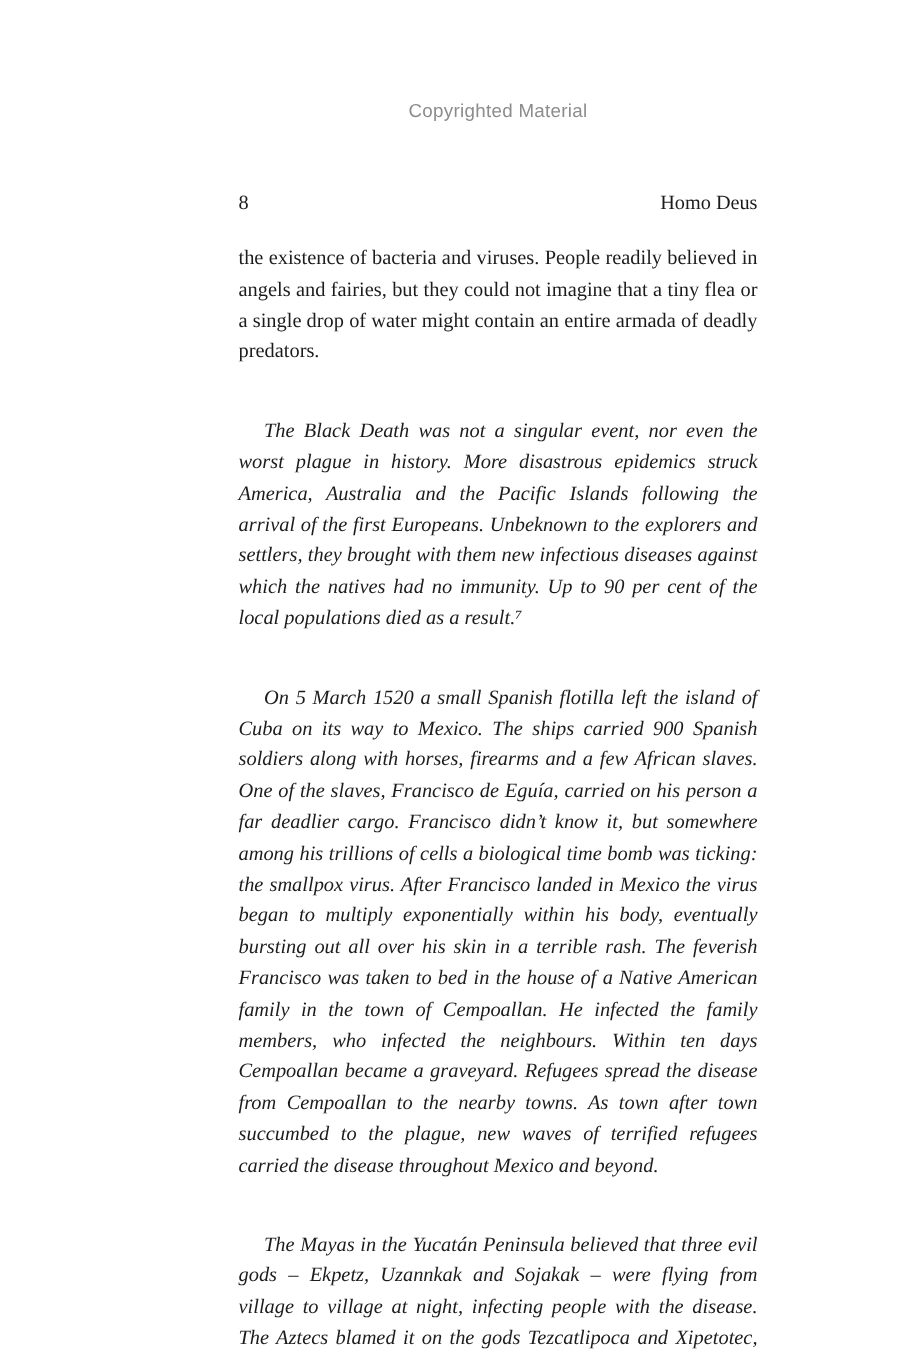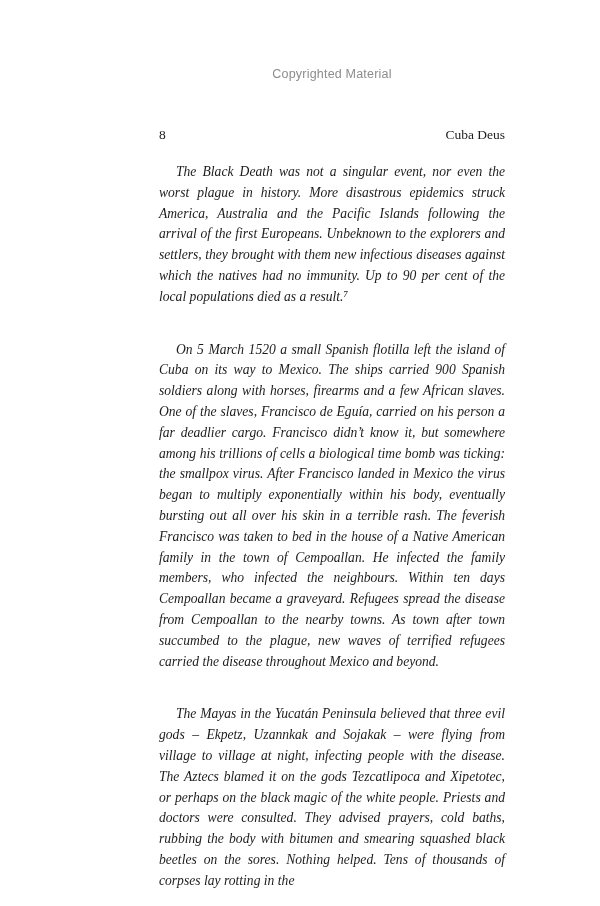--- a/index.html
+++ b/index.html
@@ -60,24 +60,25 @@
 </style>
 </head>
 <body>
 
 <div class="page">
 
   <div class="copyright-notice top">Copyrighted Material</div>
 
   <div class="running-header">
     <span>8</span>
-    <span>Cuba Deus</span>
+    <span>Homo Deus</span>
   </div>
 
   <div class="body-text">
+      <p class="">the existence of bacteria and viruses. People readily believed in angels and fairies, but they could not imagine that a tiny flea or a single drop of water might contain an entire armada of deadly predators.</p>
       <p class="indent">The Black Death was not a singular event, nor even the worst plague in history. More disastrous epidemics struck America, Australia and the Pacific Islands following the arrival of the first Europeans. Unbeknown to the explorers and settlers, they brought with them new infectious diseases against which the natives had no immunity. Up to 90 per cent of the local populations died as a result.⁷</p>
       <p class="indent">On 5 March 1520 a small Spanish flotilla left the island of Cuba on its way to Mexico. The ships carried 900 Spanish soldiers along with horses, firearms and a few African slaves. One of the slaves, Francisco de Eguía, carried on his person a far deadlier cargo. Francisco didn’t know it, but somewhere among his trillions of cells a biological time bomb was ticking: the smallpox virus. After Francisco landed in Mexico the virus began to multiply exponentially within his body, eventually bursting out all over his skin in a terrible rash. The feverish Francisco was taken to bed in the house of a Native American family in the town of Cempoallan. He infected the family members, who infected the neighbours. Within ten days Cempoallan became a graveyard. Refugees spread the disease from Cempoallan to the nearby towns. As town after town succumbed to the plague, new waves of terrified refugees carried the disease throughout Mexico and beyond.</p>
       <p class="indent">The Mayas in the Yucatán Peninsula believed that three evil gods – Ekpetz, Uzannkak and Sojakak – were flying from village to village at night, infecting people with the disease. The Aztecs blamed it on the gods Tezcatlipoca and Xipetotec, or perhaps on the black magic of the white people. Priests and doctors were consulted. They advised prayers, cold baths, rubbing the body with bitumen and smearing squashed black beetles on the sores. Nothing helped. Tens of thousands of corpses lay rotting in the</p>
     </div>
 
   <div class="copyright-notice bottom">Copyrighted Material</div>
 
 </div>
 
 </body></html>

